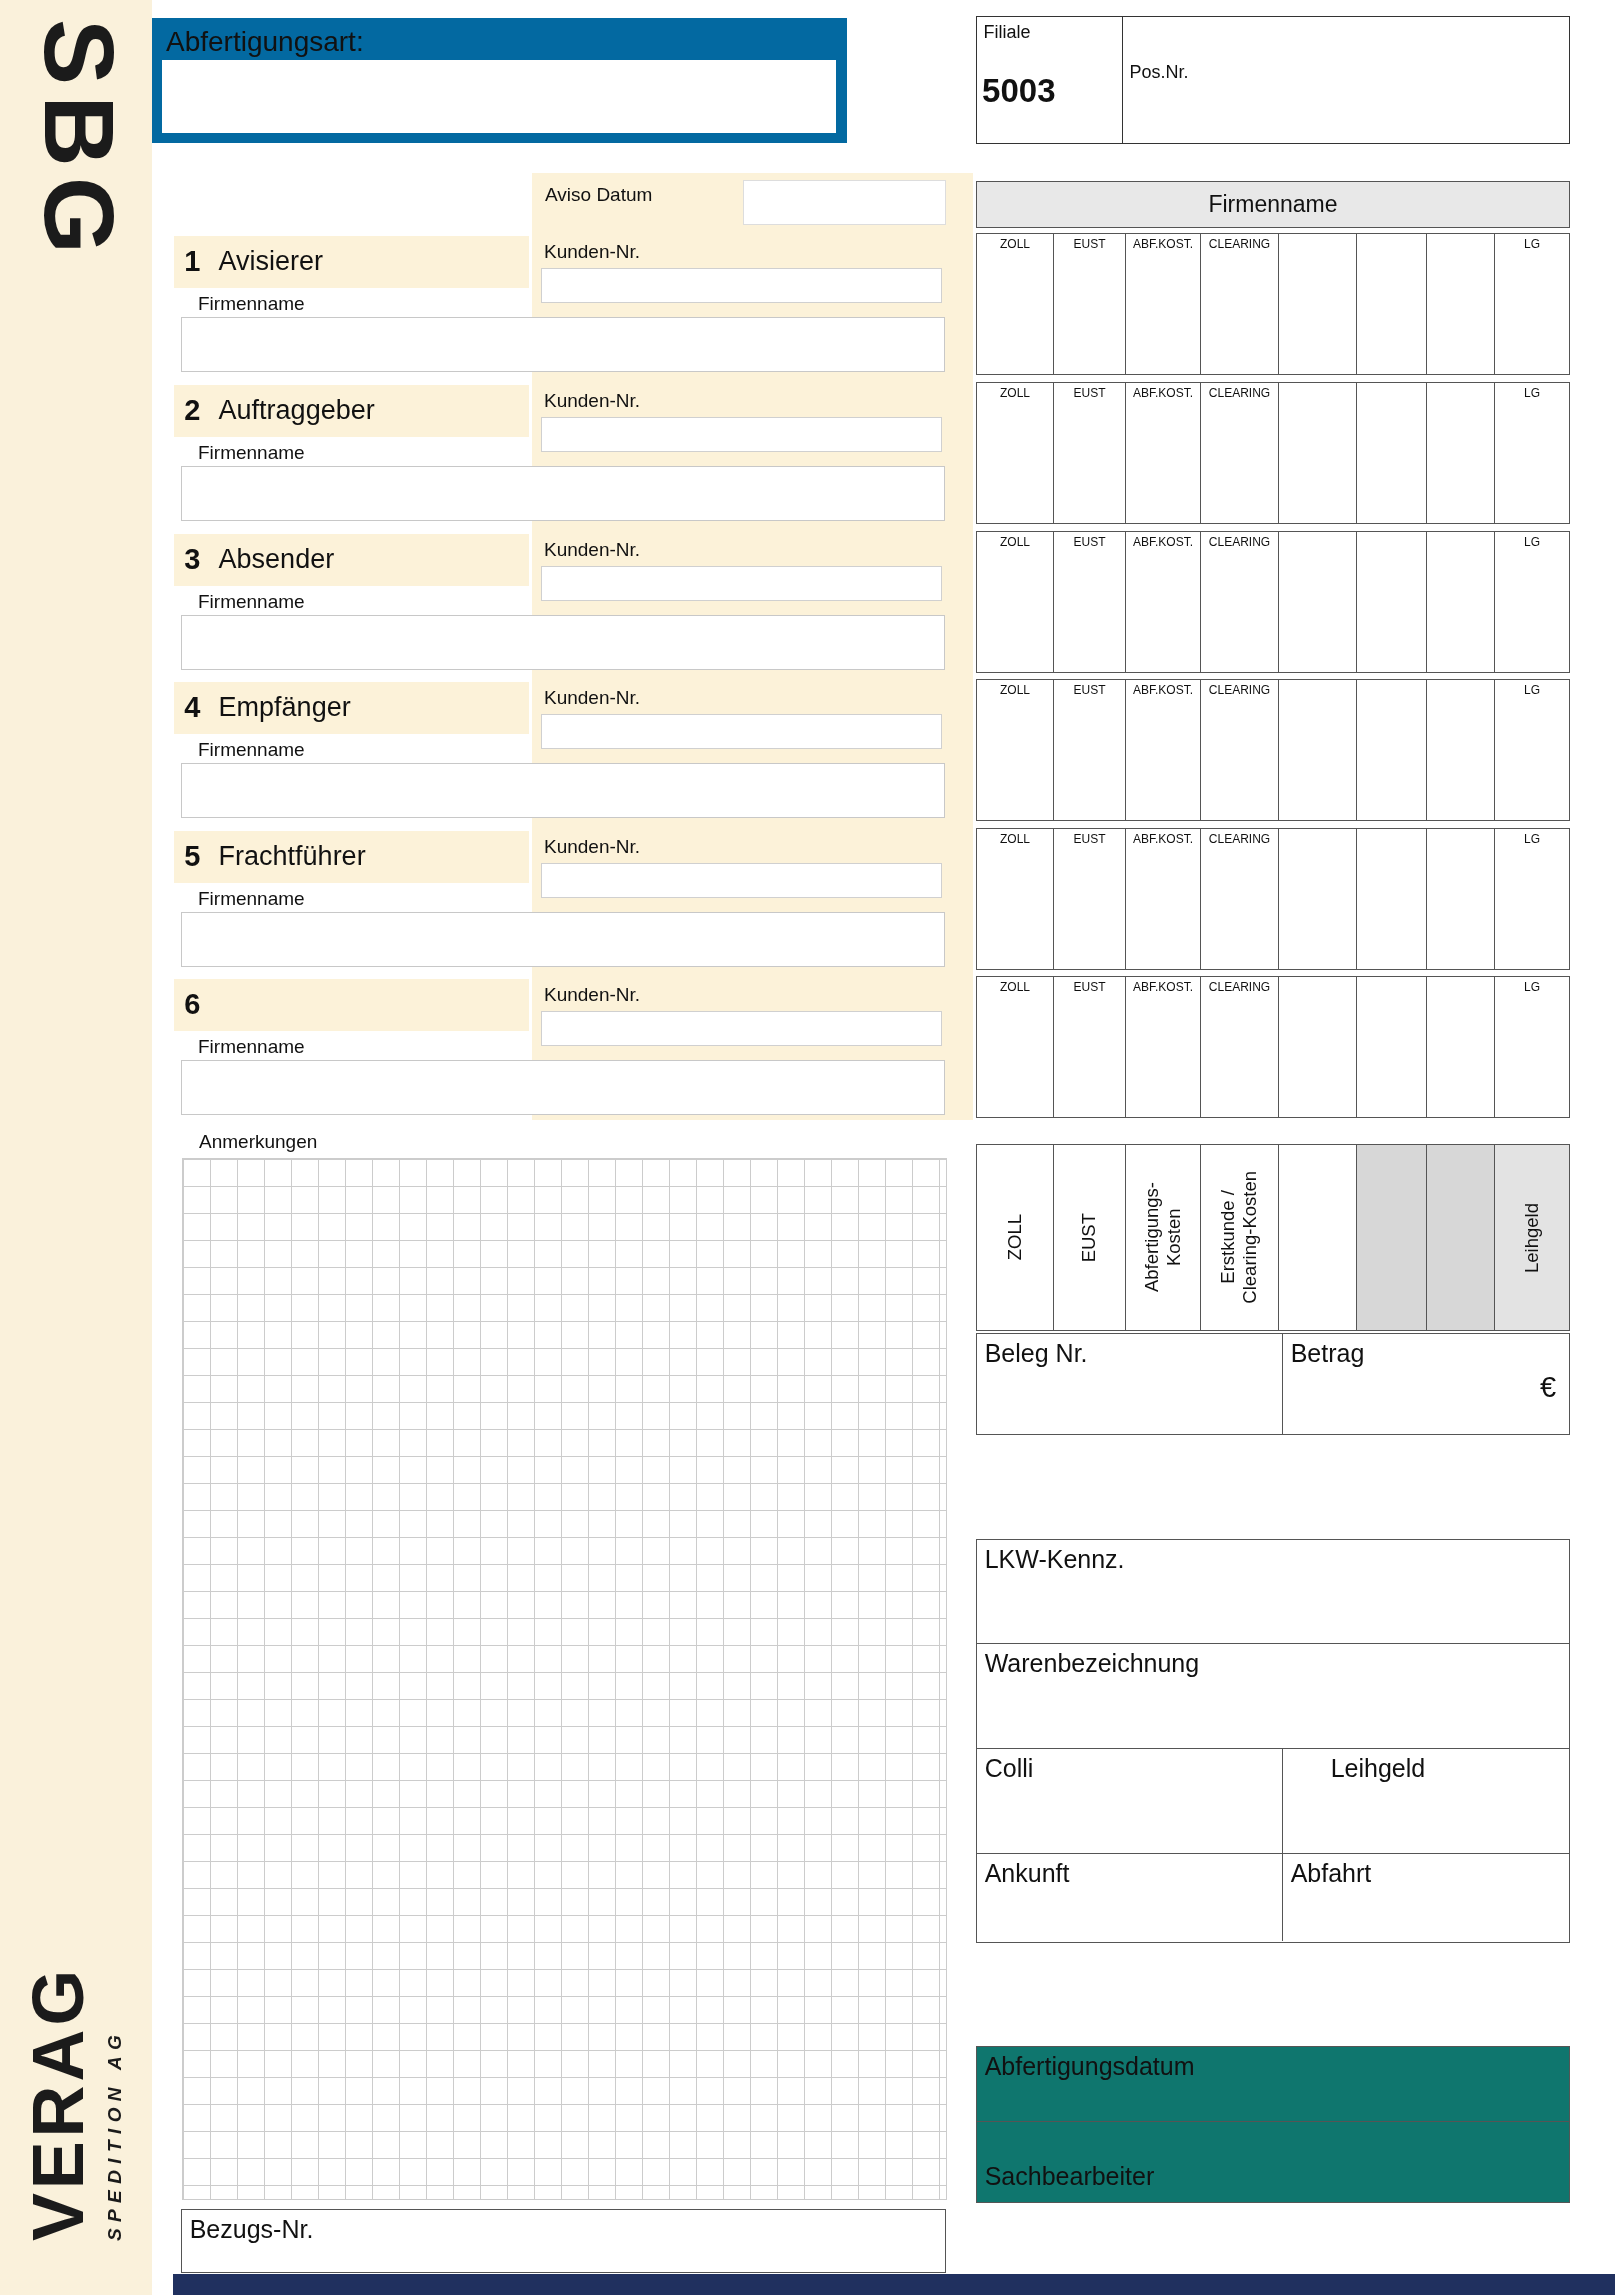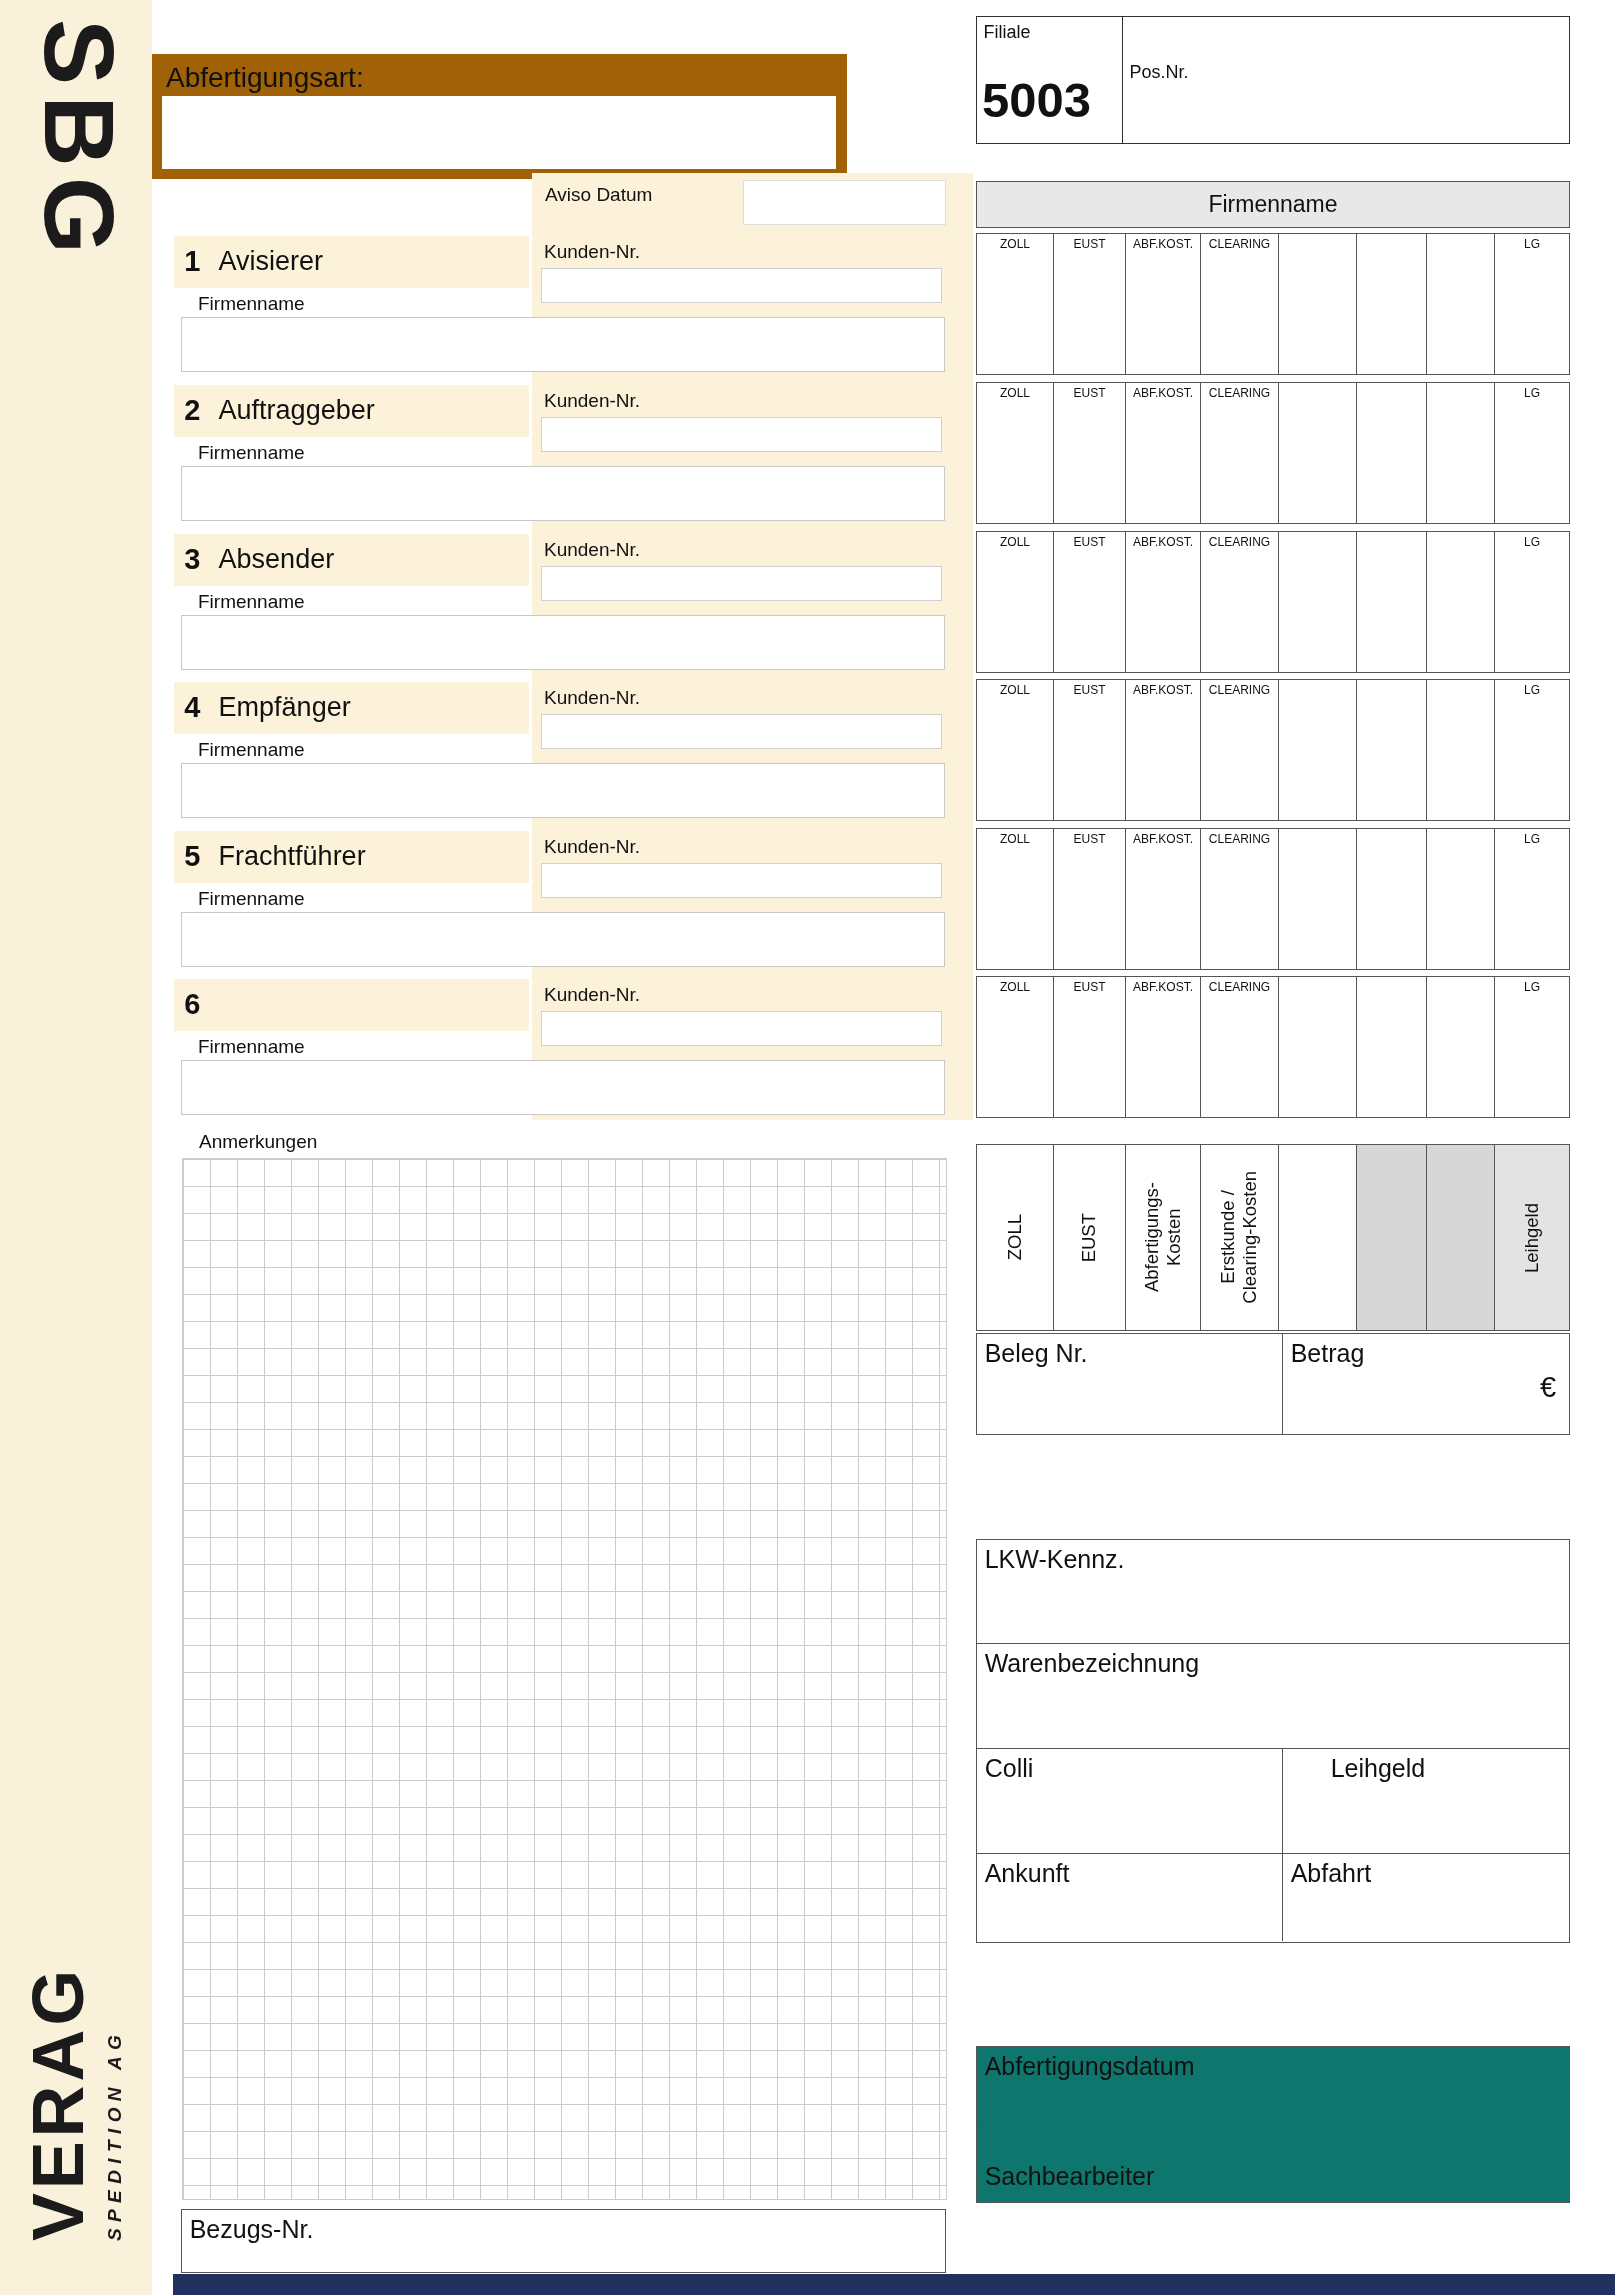--- a/index.html
+++ b/index.html
@@ -19,29 +19,29 @@
   .brand-verag {
     writing-mode: vertical-rl; transform: rotate(180deg);
     font-size: 72px; font-weight: bold; letter-spacing: 3.8px; color: #1b1b1b;
   }
   .brand-sped {
     writing-mode: vertical-rl; transform: rotate(180deg);
     font-size: 19px; font-weight: bold; font-style: italic;
     letter-spacing: 6.4px; margin-left: 5.1px; color: #1b1b1b;
   }
 
-  .abfert-panel { position: absolute; left: 152px; top: 18px; width: 695px; height: 125px; background: #a16207; margin-top: 36px; }
+  .abfert-panel { position: absolute; left: 152px; top: 18px; width: 695px; height: 125px; background: #0369a1; }
   .abfert-label { position: absolute; left: 14px; top: 7.7px; font-size: 28px; }
   .abfert-input { position: absolute; left: 9.6px; top: 42px; width: 674px; height: 73px; background: #fff; }
 
   .header-right { position: absolute; left: 976px; top: 16px; width: 594px; height: 128px; border: 1.9px solid #333; display: flex; background: #fff; }
   .filiale-cell { width: 146px; border-right: 1.9px solid #333; position: relative; }
   .posnr-cell { flex: 1; position: relative; margin-top: 40px; }
   .cell-label { position: absolute; left: 6.4px; top: 5.1px; font-size: 18px; }
-  .filiale-value { position: absolute; left: 5.1px; top: 55px; font-size: 49px; font-weight: bold; }
+  .filiale-value { position: absolute; left: 5.1px; top: 55px; font-size: 33px; font-weight: bold; }
 
   .kunden-col { position: absolute; left: 532px; top: 173px; width: 441px; height: 947px; background: #FCF2D9; }
   .aviso-label { position: absolute; left: 545px; top: 184px; font-size: 19px; }
   .aviso-input { position: absolute; left: 743px; top: 180px; width: 203px; height: 45px; background: #fff; border: 0.6px solid #ddd; }
 
   .party { position: absolute; left: 152px; width: 821px; height: 142px; }
   .party-head { position: absolute; left: 22px; top: 2.6px; width: 355px; height: 52px; background: #FCF2D9; display: flex; align-items: center; }
   .party-num { font-size: 29px; font-weight: bold; margin-left: 10.2px; min-width: 28px; }
   .party-label { font-size: 27px; margin-left: 6.4px; }
   .kunden-label { position: absolute; left: 392px; top: 7.7px; font-size: 19px; }

